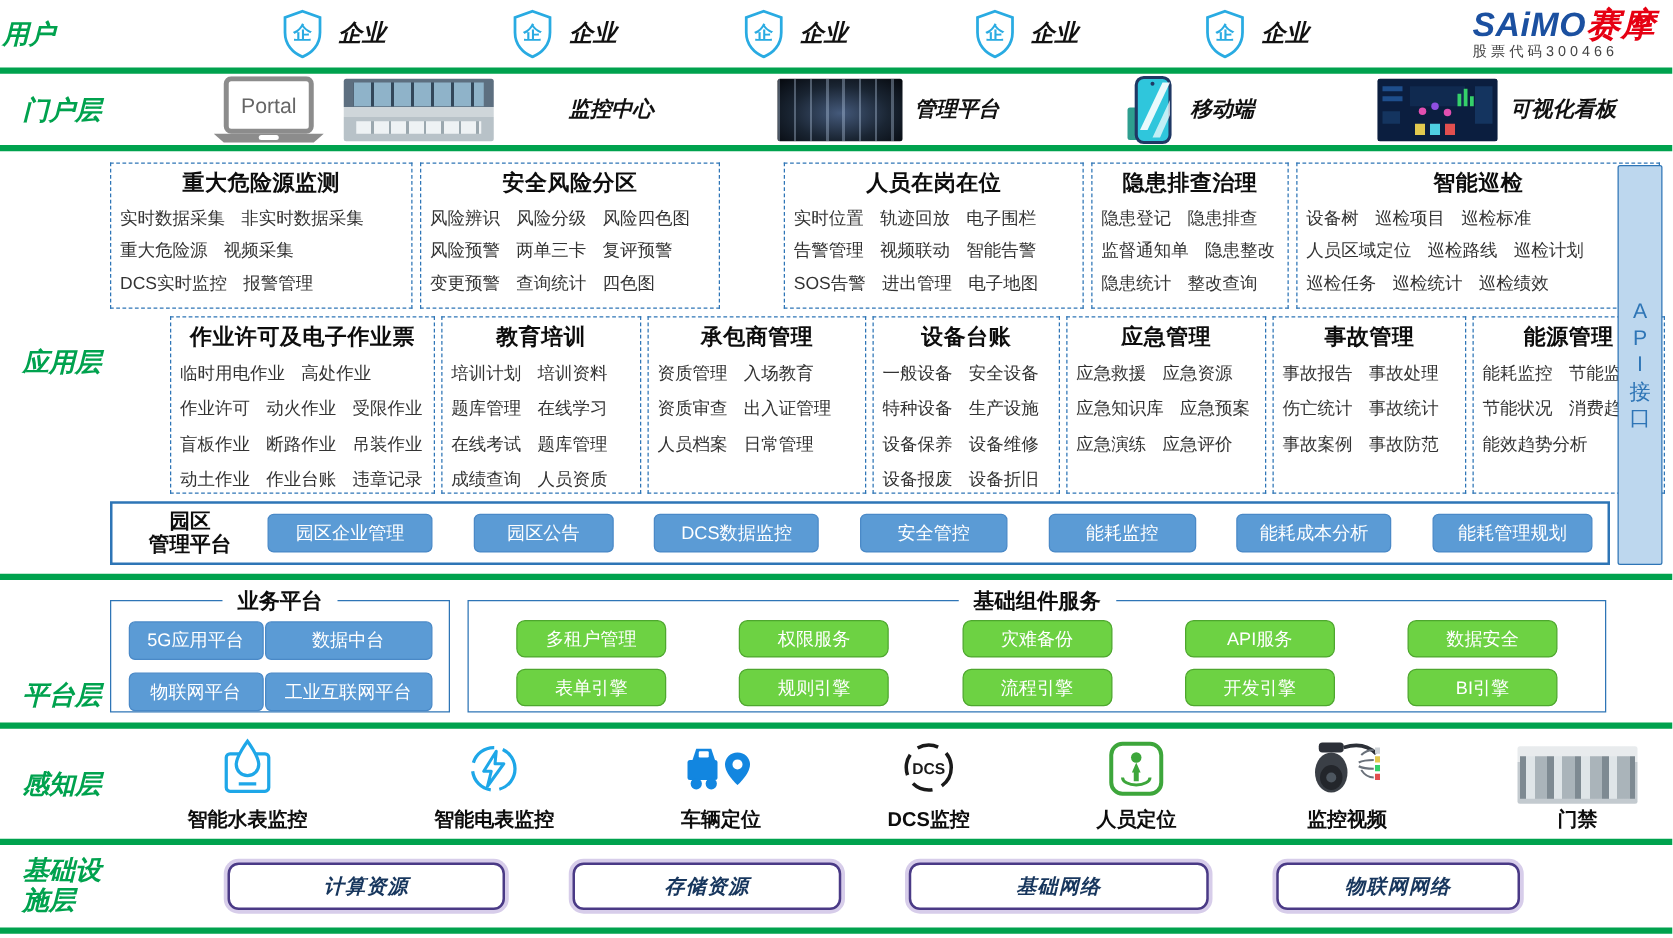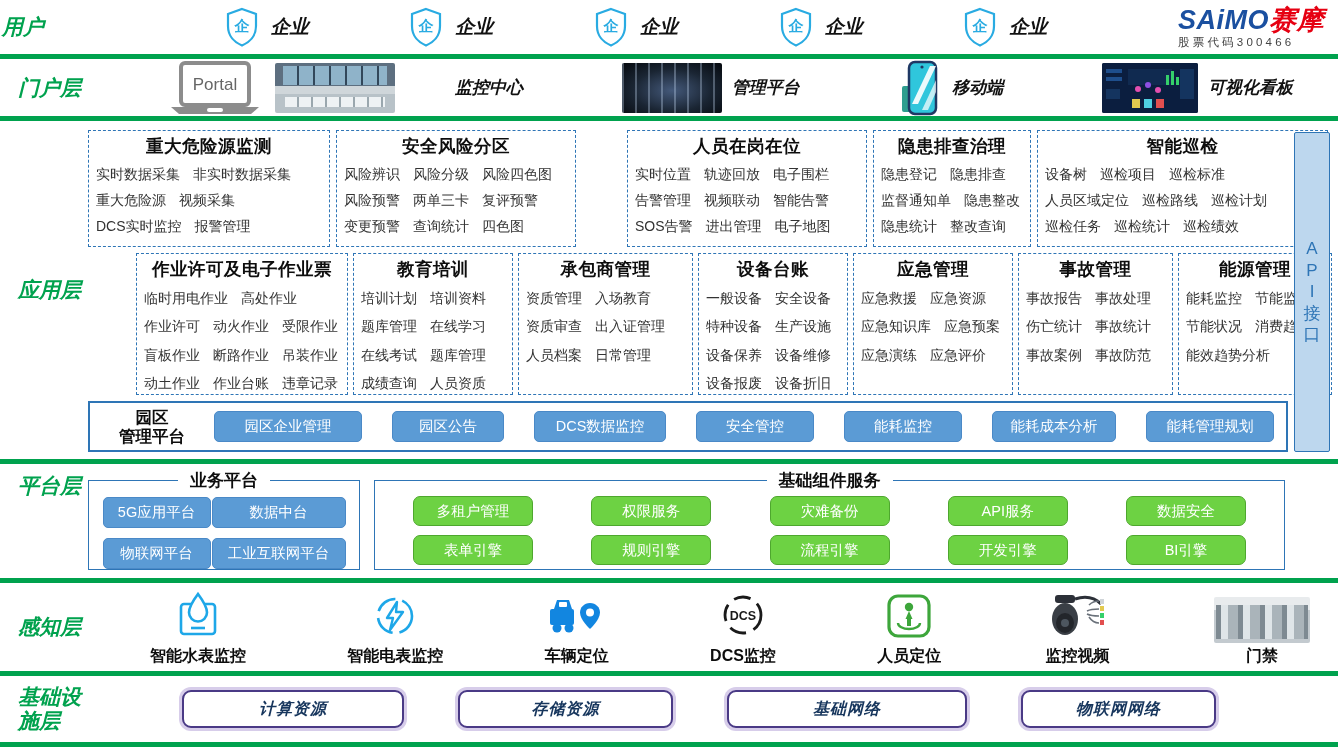--- a/index.html
+++ b/index.html
@@ -64,21 +64,21 @@
   .park-buttons{flex:1;display:flex;justify-content:space-between;align-items:center;margin-left:14px;}
   .btn-blue{height:31px;background:var(--btnblue);border:1px solid #4a89c7;border-radius:5px;
     color:#fff;font-size:14.5px;display:flex;align-items:center;justify-content:center;cursor:pointer;white-space:nowrap;}
   .api-col{width:50px;display:flex;justify-content:center;padding:11px 7px 7px 5px;}
   .api-bar{width:36px;background:#BDD7EE;border:1.5px solid var(--blue);border-radius:2px;
     display:flex;flex-direction:column;align-items:center;justify-content:center;gap:2px;
     color:var(--blue);font-size:17px;line-height:1.15;}
 
   
   .plat-row{height:114px;align-items:stretch;padding:8px 53px 8px 0;}
-  .plat-label-col{width:88px;display:flex;align-items:flex-start;padding-left:18px;}
+  .plat-label-col{width:88px;display:flex;align-items:flex-end;padding-left:18px;}
   .plat-box{border:1.6px solid var(--blue);position:relative;margin-top:8px;}
   .plat-box-title{position:absolute;top:-12px;left:50%;transform:translateX(-50%);
     background:#fff;padding:0 12px;font-weight:bold;font-size:17px;color:#0d0d0d;white-space:nowrap;}
   .biz-box{width:272px;margin-right:14px;}
   .biz-grid{display:grid;grid-template-columns:108px 134px;gap:10px 1px;padding:16px 0 12px;justify-content:center;}
   .comp-box{flex:1;}
   .comp-rows{display:flex;flex-direction:column;gap:9px;padding:15px 38px 11px;}
   .comp-line{display:flex;justify-content:space-between;}
   .btn-green{height:30px;min-width:120px;padding:0 10px;background:var(--btngreen);border:1.5px solid #4EA72E;
     border-radius:7px;color:#fff;font-size:14.5px;display:flex;align-items:center;justify-content:center;cursor:pointer;white-space:nowrap;}
@@ -441,21 +441,21 @@
             </div>
           </div>
         </div>
       </div>
     <div class="park-box">
       <div class="park-title">
         <div>园区</div>
         <div>管理平台</div>
       </div>
       <div class="park-buttons">
-          <div class="btn-blue" style="width: 148px;">园区企业管理</div>
+          <div class="btn-blue" style="width: 132px;">园区企业管理</div>
           <div class="btn-blue" style="width: 112px;">园区公告</div>
           <div class="btn-blue" style="width: 132px;">DCS数据监控</div>
           <div class="btn-blue" style="width: 118px;">安全管控</div>
           <div class="btn-blue" style="width: 118px;">能耗监控</div>
           <div class="btn-blue" style="width: 124px;">能耗成本分析</div>
           <div class="btn-blue" style="width: 128px;">能耗管理规划</div>
         </div>
     </div>
   </div>
   <div class="api-col">

